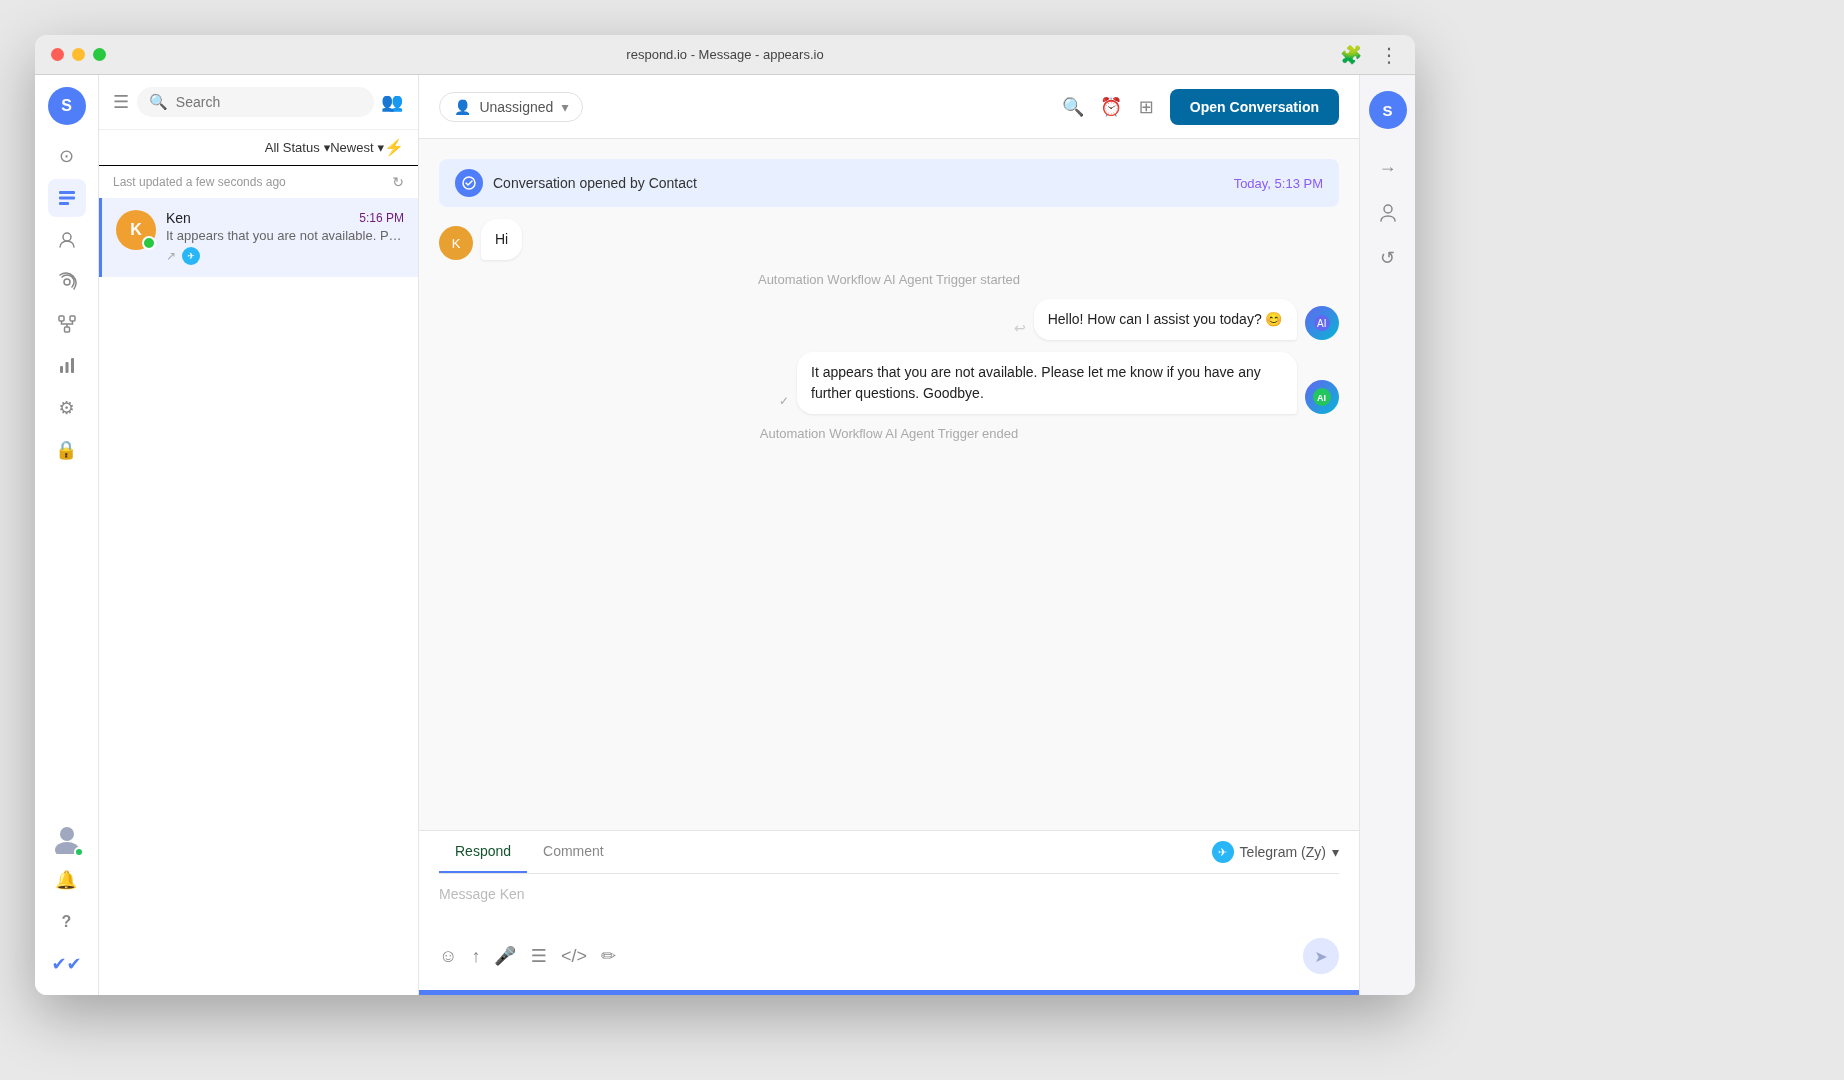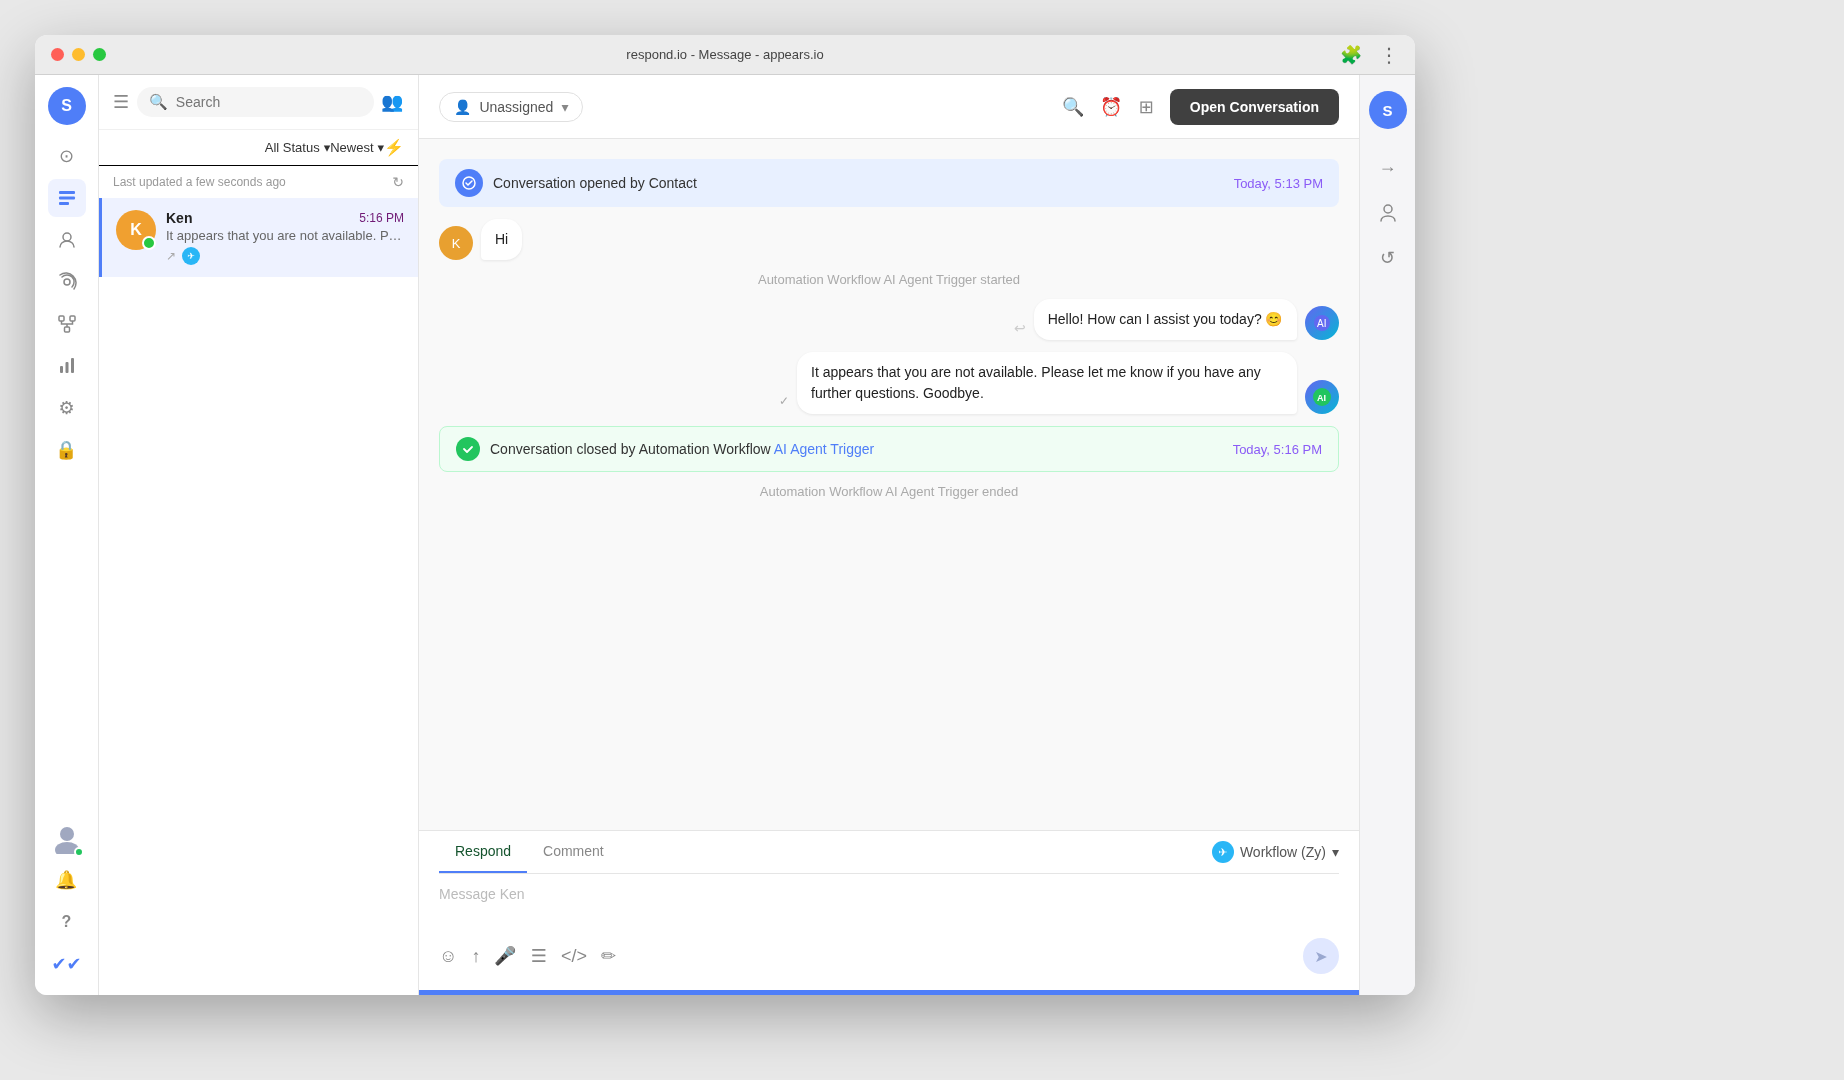--- a/index.html
+++ b/index.html
@@ -188,21 +188,21 @@
       border-radius: 50%;
       background: #28c840;
       border: 2px solid white;
     }
     .conv-details { flex: 1; min-width: 0; }
     .conv-name-row {
       display: flex;
       justify-content: space-between;
       align-items: center;
     }
-    .conv-name { font-size: 14px; font-weight: 700; color: #222; }
+    .conv-name { font-size: 14px; font-weight: 400; color: #222; }
     .conv-time { font-size: 12px; color: #701a75; }
     .conv-preview { font-size: 13px; color: #666; white-space: nowrap; overflow: hidden; text-overflow: ellipsis; margin-top: 2px; }
     .conv-icons { display: flex; align-items: center; gap: 6px; margin-top: 4px; }
 
     
     .chat-panel {
       flex: 1;
       display: flex;
       flex-direction: column;
       background: #f9f9f9;
@@ -227,21 +227,21 @@
       color: #555;
       cursor: pointer;
     }
     .chat-header-right {
       margin-left: auto;
       display: flex;
       align-items: center;
       gap: 16px;
     }
     .open-conv-btn {
-      background: #404040;
+      background: #0369a1;
       color: white;
       border: none;
       border-radius: 8px;
       padding: 10px 20px;
       font-size: 14px;
       font-weight: 600;
       cursor: pointer;
     }
 
     
@@ -669,45 +669,34 @@
             <div class="msg-bubble outgoing">It appears that you are not available. Please let me know if you have any further questions. Goodbye.</div>
             <div class="bot-avatar">
               <svg width="20" height="20" viewBox="0 0 20 20">
                 <circle cx="10" cy="10" r="9" fill="#22c55e"></circle>
                 <text x="5" y="14" font-size="9" fill="white" font-weight="bold">AI</text>
               </svg>
             </div>
           </div>
         </div>
 
-        <div class="system-closed-msg">
-          <div class="system-closed-icon">
-            <svg width="14" height="14" viewBox="0 0 14 14" fill="none">
-              <path d="M3 7l3 3 5-5" stroke="white" stroke-width="1.8" stroke-linecap="round" stroke-linejoin="round"></path>
-            </svg>
-          </div>
-          <span class="system-closed-text">
-            Conversation closed by Automation Workflow <span class="highlight-link">AI Agent Trigger</span>
-          </span>
-          <span class="system-msg-time">Today, 5:16 PM</span>
-        </div>
 
         <div class="automation-text">
           Automation Workflow AI Agent Trigger ended
         </div>
       </div>
 
       <div class="compose-area">
         <div class="compose-tabs">
           <div class="compose-tab active">Respond</div>
           <div class="compose-tab">Comment</div>
           <div style="flex:1;"></div>
           <div class="compose-channel-pill">
             <div class="telegram-icon">✈</div>
-            <span>Workflow (Zy)</span>
+            <span>Telegram (Zy)</span>
             <span>▾</span>
           </div>
         </div>
         <div class="compose-input">
           <span style="color:#bbb;font-size:14px;">Message Ken</span>
         </div>
         <div class="compose-toolbar">
           <span class="compose-tool-icon">☺</span>
           <span class="compose-tool-icon">↑</span>
           <span class="compose-tool-icon">🎤</span>

